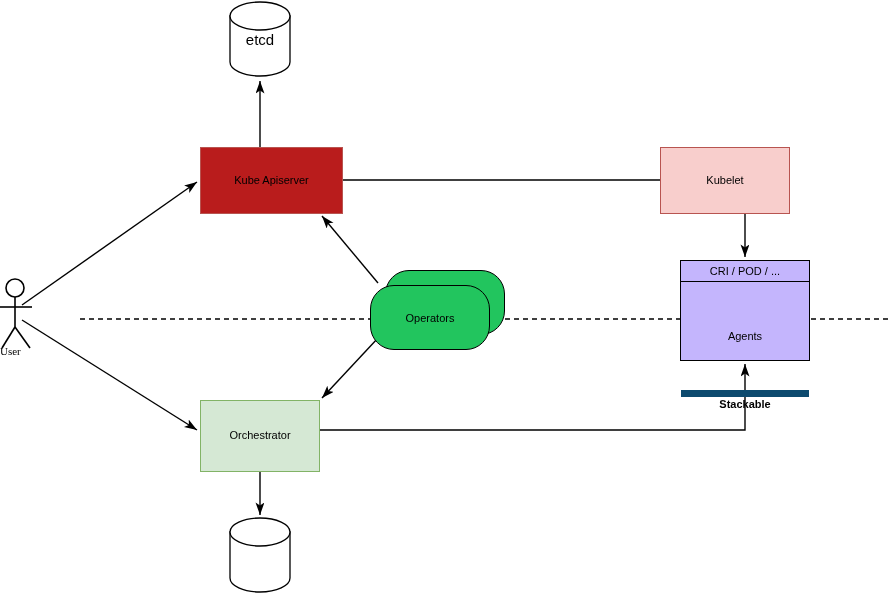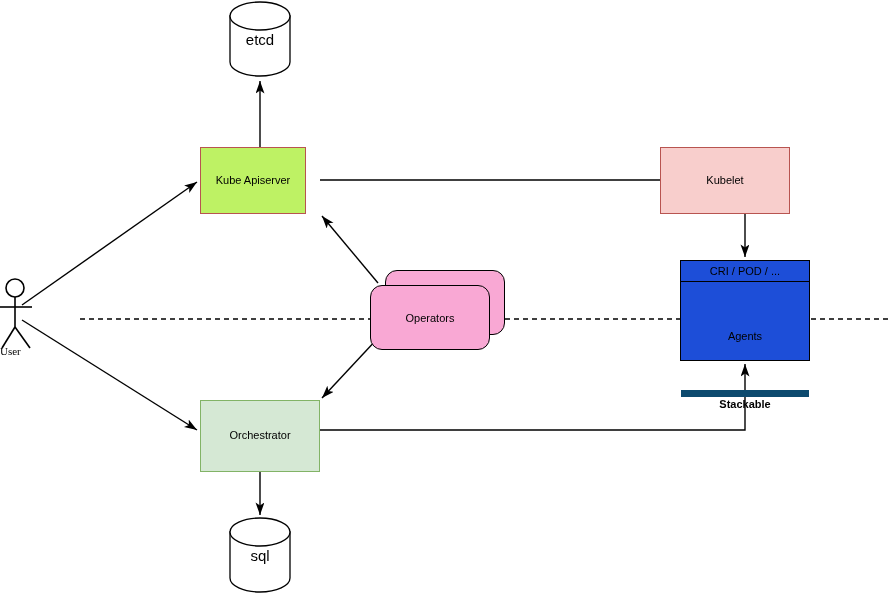--- a/index.html
+++ b/index.html
@@ -32,23 +32,23 @@
     align-items: center;
     justify-content: center;
     font-size: 11px;
     color: #000000;
     text-align: center;
     line-height: 1.2;
   }
   .node-apiserver {
     left: 200px;
     top: 147px;
-    width: 106px;
+    width: 143px;
     height: 67px;
-    background: #bef264;
+    background: #b91c1c;
     border: 1px solid #b85450;
   }
   .node-kubelet {
     left: 660px;
     top: 147px;
     width: 130px;
     height: 67px;
     background: #f8cecc;
     border: 1px solid #b85450;
   }
@@ -61,21 +61,21 @@
     border: 1px solid #82b366;
   }
   .agents-box {
     position: absolute;
     left: 680px;
     top: 260px;
     width: 130px;
     height: 101px;
     box-sizing: border-box;
     border: 1px solid #000000;
-    background: #1d4ed8;
+    background: #c4b5fd;
     display: flex;
     flex-direction: column;
     gap: 48px;
   }
   .agents-band {
     box-sizing: border-box;
     display: flex;
     align-items: center;
     justify-content: center;
     font-size: 11px;
@@ -97,22 +97,22 @@
     position: absolute;
     left: 370px;
     top: 270px;
     width: 135px;
     height: 80px;
   }
   .op-layer {
     position: absolute;
     box-sizing: border-box;
     border: 1px solid #000000;
-    background: #f9a8d4;
-    border-radius: 12px;
+    background: #22c55e;
+    border-radius: 24px;
   }
   .op-back {
     left: 15px;
     top: 0px;
     width: 120px;
     height: 65px;
   }
   .op-front {
     left: 0px;
     top: 15px;
@@ -203,23 +203,20 @@
     <g stroke="#000000" stroke-width="1.3" fill="#ffffff">
       <path d="M230,532 L230,578 A30,14 0 0,0 290,578 L290,532 Z"></path>
       <ellipse cx="260" cy="532" rx="30" ry="14"></ellipse>
     </g>
   </svg>
 
   <div class="cyl cyl-etcd">
     <span class="cyl-label">etcd</span>
   </div>
 
-  <div class="cyl cyl-sql">
-    <span class="cyl-label">sql</span>
-  </div>
 
   <div class="node node-apiserver">
     <span>Kube Apiserver</span>
   </div>
 
   <div class="node node-kubelet">
     <span>Kubelet</span>
   </div>
 
   <div class="node node-orchestrator">

